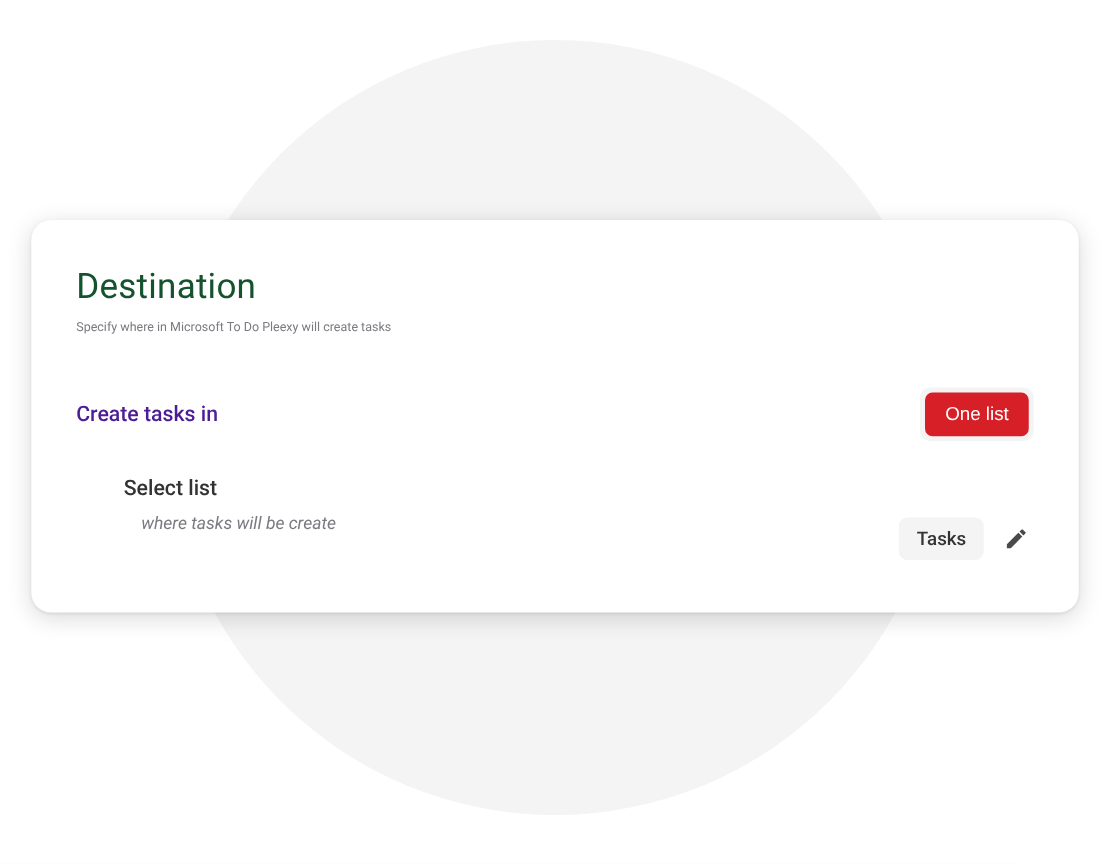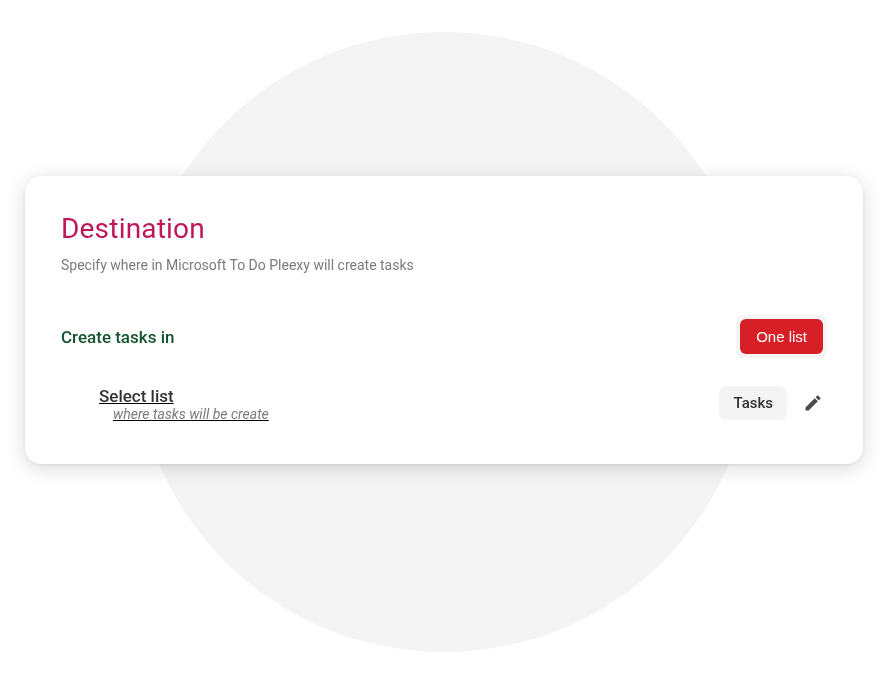--- a/index.html
+++ b/index.html
@@ -33,38 +33,38 @@
       top: 176px;
       background: #ffffff;
       border-radius: 16px;
       box-shadow: 0 4px 20px rgba(0,0,0,0.15), 0 1px 3px rgba(0,0,0,0.08);
       padding: 36px 36px 42px 36px;
       z-index: 1;
     }
     .card-title {
       font-size: 28px;
       font-weight: 400;
-      color: #be185d;
+      color: #14532d;
       margin-bottom: 12px;
       letter-spacing: 0.2px;
     }
     .card-subtitle {
-      font-size: 14px;
+      font-size: 10px;
       color: #7a7a80;
       margin-bottom: 42px;
     }
     .row {
       display: flex;
       justify-content: space-between;
       align-items: center;
       margin-bottom: 28px;
     }
     .row-label {
       font-size: 17px;
-      color: #14532d;
+      color: #4c1d95;
       font-weight: 500;
     }
     .segmented {
       display: inline-flex;
       background: #f4f4f5;
       border-radius: 8px;
       padding: 4px;
       gap: 16px;
     }
     .seg-btn {
@@ -83,38 +83,38 @@
     }
     .subrow {
       display: flex;
       justify-content: space-between;
       align-items: flex-start;
       padding-left: 38px;
     }
     .subrow-left {
       display: flex;
       flex-direction: column;
-      gap: 0;
-      text-decoration: underline;
+      gap: 10px;
     }
     .sub-label {
       font-size: 17px;
       color: #333333;
       font-weight: 500;
     }
     .sub-hint {
       font-size: 14px;
       font-style: italic;
       color: #7a7a80;
       padding-left: 14px;
     }
     .subrow-right {
       display: flex;
       align-items: center;
       gap: 12px;
+      margin-top: 33px;
     }
     .chip {
       background: #f4f4f5;
       color: #333333;
       font-size: 15px;
       font-weight: 500;
       padding: 8px 14px;
       border-radius: 7px;
     }
     .edit-btn {

